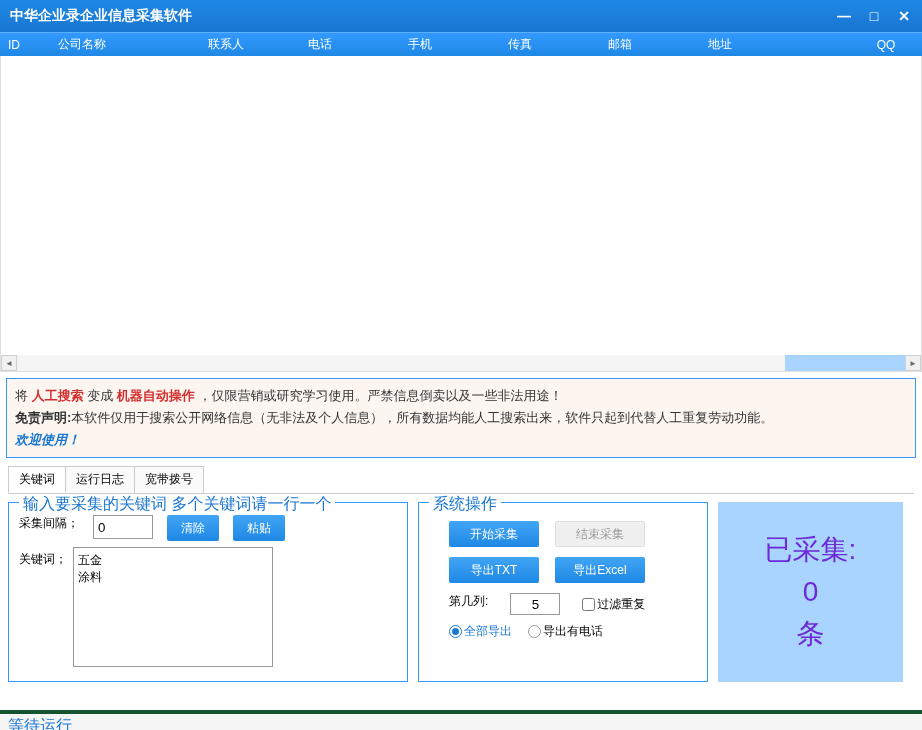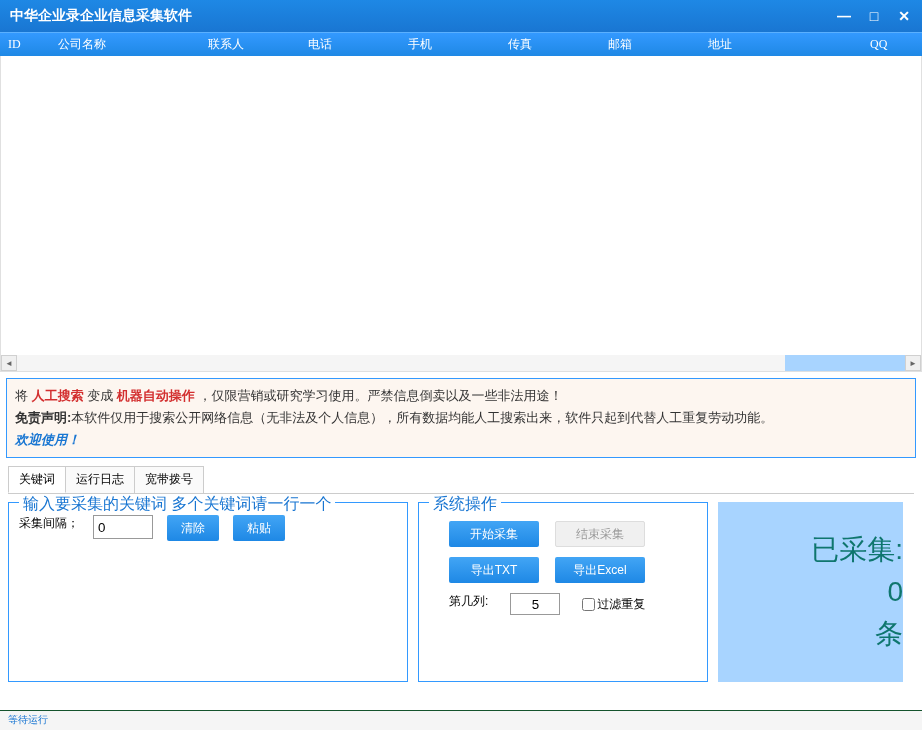--- a/index.html
+++ b/index.html
@@ -4,30 +4,30 @@
 <style>
 * { margin: 0; padding: 0; box-sizing: border-box; }
 body { font-family: "Microsoft YaHei", sans-serif; font-size: 12px; background: #fff; width: 922px; height: 730px; overflow: hidden; position: relative; }
 
 .titlebar { height: 32px; background: linear-gradient(to bottom, #1e88e5, #1976d2); color: #fff; display: flex; align-items: center; padding: 0 10px; font-size: 14px; font-weight: bold; }
 .titlebar-text { flex: 1; }
 .win-controls { display: flex; gap: 14px; font-size: 14px; }
 .win-btn { cursor: pointer; width: 16px; text-align: center; }
 
 .table-header { height: 24px; background: linear-gradient(to bottom, #3399ff, #1e88e5); color: #fff; display: flex; align-items: center; font-size: 12px; border-top: 1px solid #5ab0ff; }
-.th { padding: 0 8px; font-family: Liberation Serif, serif; }
+.th { padding: 0 8px; }
 .th-id { width: 50px; }
 .th-company { width: 150px; }
 .th-contact { width: 100px; }
 .th-phone { width: 100px; }
 .th-mobile { width: 100px; }
 .th-fax { width: 100px; }
 .th-email { width: 100px; }
 .th-addr { flex: 1; }
-.th-qq { width: 60px; text-align: left; padding-right: 20px; }
+.th-qq { width: 60px; text-align: center; padding-right: 20px; }
 
 .table-body { height: 316px; background: #fff; border: 1px solid #e0e0e0; border-top: none; position: relative; }
 .hscroll { position: absolute; bottom: 0; left: 0; right: 0; height: 16px; display: flex; }
 .hscroll-arrow { width: 16px; height: 16px; background: #f0f0f0; border: 1px solid #d0d0d0; display: flex; align-items: center; justify-content: center; font-size: 8px; color: #666; cursor: pointer; }
 .hscroll-track { flex: 1; background: #f5f5f5; }
 .hscroll-block { width: 120px; height: 100%; background: #a8d4ff; margin-left: auto; }
 
 .disclaimer-wrap { padding: 6px; }
 .disclaimer { border: 1px solid #3399ff; background: #fdf6f0; padding: 6px 8px; font-size: 13px; line-height: 1.7; color: #333; }
 .disclaimer .red { color: #d32f2f; font-weight: bold; }
@@ -58,23 +58,23 @@
 .sys-btns .btn-blue, .sys-btns .btn-gray { width: 90px; }
 .sys-row { display: flex; gap: 22px; padding: 4px 20px; }
 .sys-row input[type=text] { width: 50px; height: 22px; border: 1px solid #999; text-align: center; }
 .sys-radios { display: flex; gap: 16px; padding: 4px 20px; align-items: center; }
 .sys-radios label, .sys-row label.chk { display: flex; align-items: center; gap: 2px; cursor: pointer; }
 .radio-dot { width: 13px; height: 13px; border: 1px solid #1976d2; border-radius: 50%; display: inline-flex; align-items: center; justify-content: center; }
 .radio-dot.checked::after { content: ""; width: 7px; height: 7px; background: #1976d2; border-radius: 50%; }
 .radio-dot.off { border-color: #999; }
 .blue-text { color: #1976d2; }
 
-.counter { width: 185px; height: 180px; background: #a8d4ff; display: flex; flex-direction: column; align-items: flex-end; justify-content: center; color: #0f766e; font-size: 28px; line-height: 1.5; }
+.counter { width: 185px; height: 180px; background: #a8d4ff; display: flex; flex-direction: column; align-items: center; justify-content: center; color: #6d28d9; font-size: 28px; line-height: 1.5; }
 
-.statusbar { position: absolute; bottom: 0; left: 0; right: 0; height: 20px; background: #f5f5f5; padding: 2px 8px; font-size: 10px; color: #1976d2; border-top: 1px solid #14532d; }
+.statusbar { position: absolute; bottom: 0; left: 0; right: 0; height: 20px; background: #f5f5f5; padding: 2px 8px; font-size: 16px; color: #1976d2; border-top: 4px solid #14532d; }
 </style>
 </head>
 <body>
 
 <div class="titlebar">
   <span class="titlebar-text">中华企业录企业信息采集软件</span>
   <div class="win-controls">
     <span class="win-btn">—</span>
     <span class="win-btn">□</span>
     <span class="win-btn">✕</span>
@@ -123,38 +123,53 @@
 
 <div class="panels">
   <div class="group kw-group">
     <div class="group-title">输入要采集的关键词 多个关键词请一行一个</div>
     <div class="kw-row1">
       <label>采集间隔；</label>
       <input type="text" value="0" style="">
       <button class="btn-blue">清除</button>
       <button class="btn-blue">粘贴</button>
     </div>
+    <div class="kw-row2">
+      <label>关键词；</label>
+      <textarea class="kw-textarea" style="">五金
+涂料</textarea>
+    </div>
   </div>
 
   <div class="group sys-group">
     <div class="group-title">系统操作</div>
     <div class="sys-btns">
       <button class="btn-blue">开始采集</button>
       <button class="btn-gray">结束采集</button>
       <button class="btn-blue">导出TXT</button>
       <button class="btn-blue">导出Excel</button>
     </div>
     <div class="sys-row">
       <span>第几列:</span>
       <input type="text" value="5" style="">
       <label class="chk">
         <input type="checkbox" style="">
         <span>过滤重复</span>
       </label>
     </div>
+    <div class="sys-radios">
+      <label>
+        <span class="radio-dot checked"></span>
+        <span class="blue-text">全部导出</span>
+      </label>
+      <label>
+        <span class="radio-dot off"></span>
+        <span>导出有电话</span>
+      </label>
+    </div>
   </div>
 
   <div class="counter">
     <div>已采集:</div>
     <div>0</div>
     <div>条</div>
   </div>
 </div>
 
 <div class="statusbar">等待运行</div>

